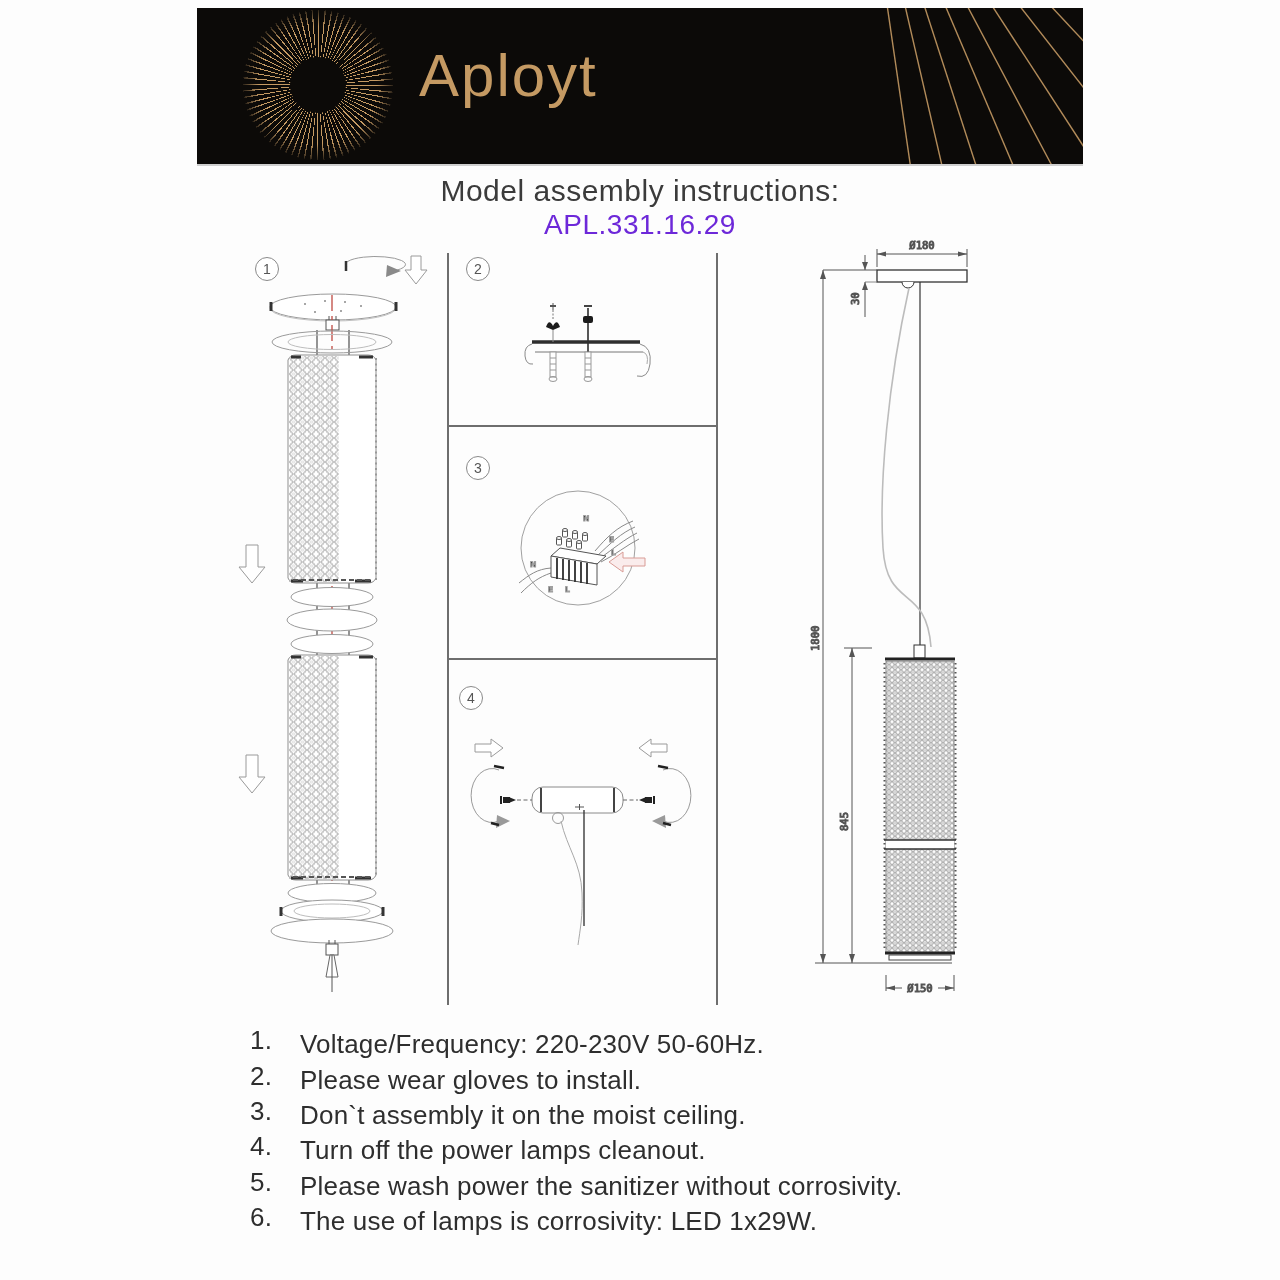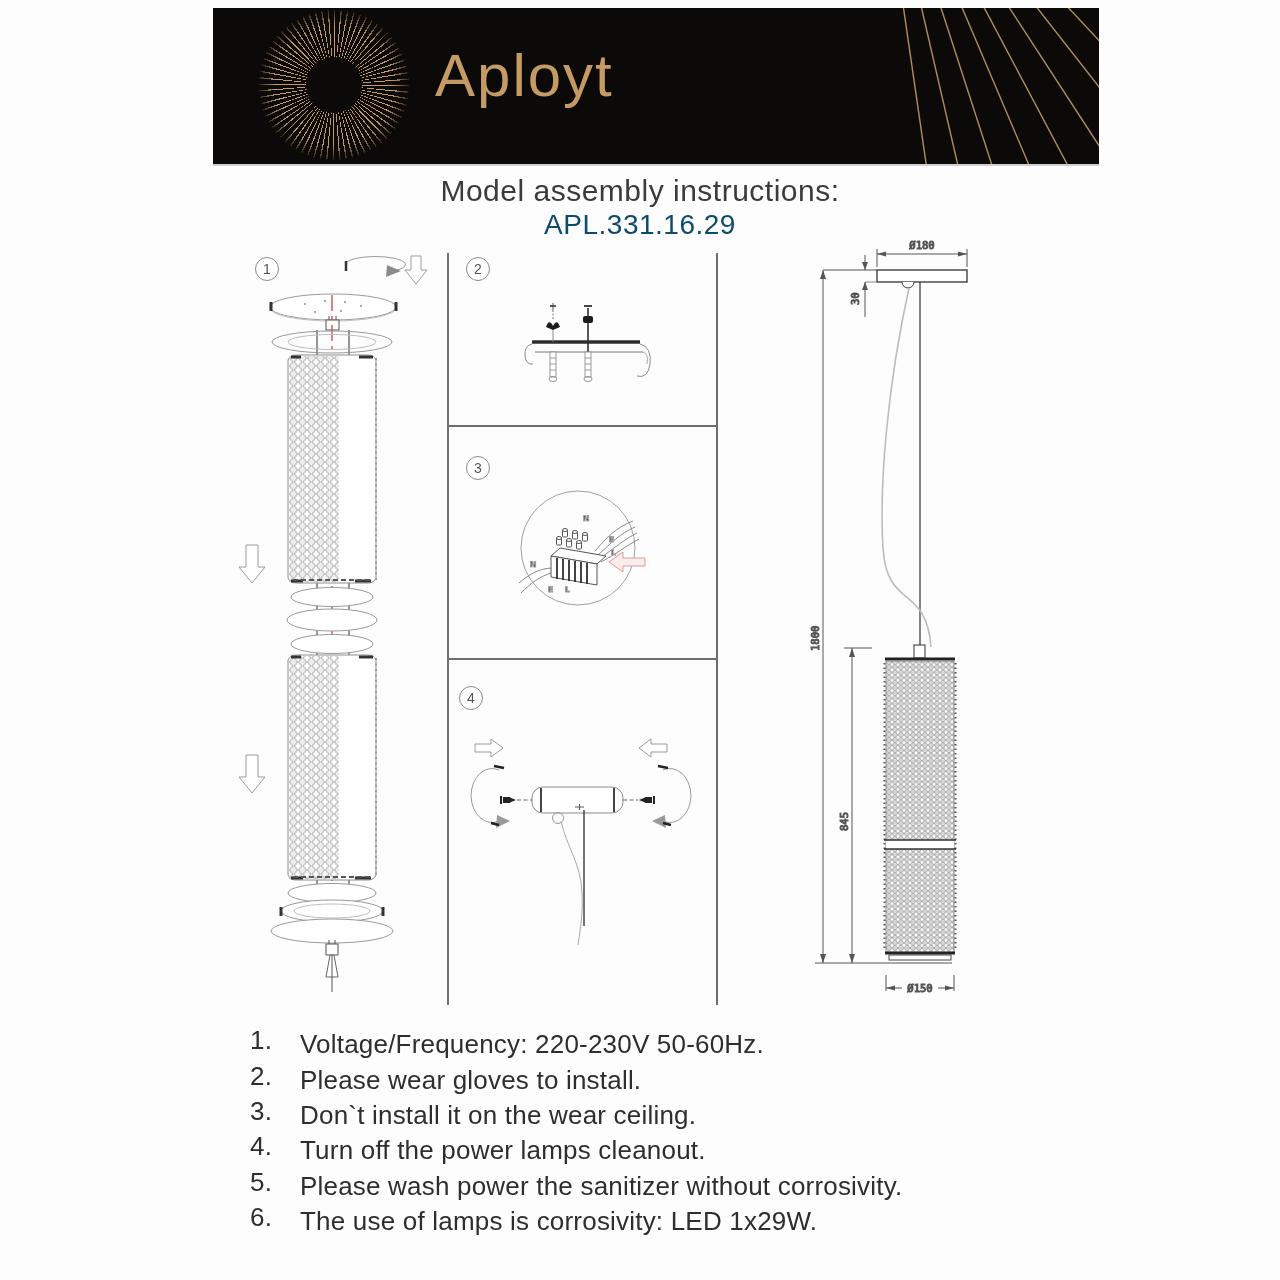--- a/index.html
+++ b/index.html
@@ -1,35 +1,35 @@
 <!DOCTYPE html>
 <html style="--c-banner: #0c0a08; --c-gold: #c59a63; --c-red: #bf4a42; --c-pink: #d99c96;"><head>
 <meta charset="utf-8">
 <style>
   html,body{margin:0;padding:0;background:#fff;}
   #page{position:relative;width:1280px;height:1280px;background:#fdfdfd;overflow:hidden;
         font-family:"Liberation Sans",sans-serif;color:#333;}
 
   
   .banner{position:absolute;left:197px;top:8px;width:886px;height:156px;
-          background:var(--c-banner,#0c0a08);overflow:hidden;box-shadow:0 2px 0 #cfcfcf;margin-left:16px;}
+          background:var(--c-banner,#0c0a08);overflow:hidden;box-shadow:0 2px 0 #cfcfcf;}
   .starburst{position:absolute;left:46px;top:2px;width:150px;height:150px;border-radius:50%;
           background:repeating-conic-gradient(var(--c-gold,#c59a63) 0deg 1.1deg,transparent 1.1deg 5deg);}
   .starburst::before{content:'';position:absolute;inset:-2px;border-radius:50%;
           background:radial-gradient(circle,rgba(12,10,8,0) 54%,rgba(12,10,8,.55) 64%,var(--c-banner,#0c0a08) 72%);}
   .starburst::after{content:'';position:absolute;inset:47px;border-radius:50%;background:var(--c-banner,#0c0a08);}
   .brand{position:absolute;left:222px;top:38px;font-size:60px;letter-spacing:2px;
          color:var(--c-gold,#c59a63);font-weight:400;line-height:1;}
   .rays{position:absolute;right:0;top:0;width:886px;height:156px;}
 
   
   .title1{position:absolute;left:0;top:174px;width:1280px;text-align:center;
           font-size:30px;color:#3b3b3b;letter-spacing:.5px;}
   .title2{position:absolute;left:0;top:209px;width:1280px;text-align:center;
-          font-size:28px;color:#0c4a6e;letter-spacing:.5px;}
+          font-size:28px;color:#6d28d9;letter-spacing:.5px;}
 
   
   .vline{position:absolute;width:1.5px;background:#6e6e6e;}
   .hline{position:absolute;height:1.5px;background:#6e6e6e;}
   .stepnum{position:absolute;width:22px;height:22px;border:1.3px solid #8a8a8a;border-radius:50%;
            color:#555;font-size:14px;line-height:22px;text-align:center;background:#fff;}
   svg{position:absolute;overflow:visible;}
   .dimtxt{font-family:"DejaVu Sans Mono",monospace;font-size:10.5px;fill:#333;}
   .lbl{font-family:"DejaVu Sans",sans-serif;font-size:7.5px;fill:#333;font-weight:bold;}
 
@@ -364,21 +364,21 @@
     <div class="ins-row">
       <span class="ins-num">1.</span>
       <span class="ins-text">Voltage/Frequency: 220-230V 50-60Hz.</span>
     </div>
     <div class="ins-row">
       <span class="ins-num">2.</span>
       <span class="ins-text">Please wear gloves to install.</span>
     </div>
     <div class="ins-row">
       <span class="ins-num">3.</span>
-      <span class="ins-text">Don`t install it on the wear ceiling.</span>
+      <span class="ins-text">Don`t assembly it on the moist ceiling.</span>
     </div>
     <div class="ins-row">
       <span class="ins-num">4.</span>
       <span class="ins-text">Turn off the power lamps cleanout.</span>
     </div>
     <div class="ins-row">
       <span class="ins-num">5.</span>
       <span class="ins-text">Please wash power the sanitizer without corrosivity.</span>
     </div>
     <div class="ins-row">

